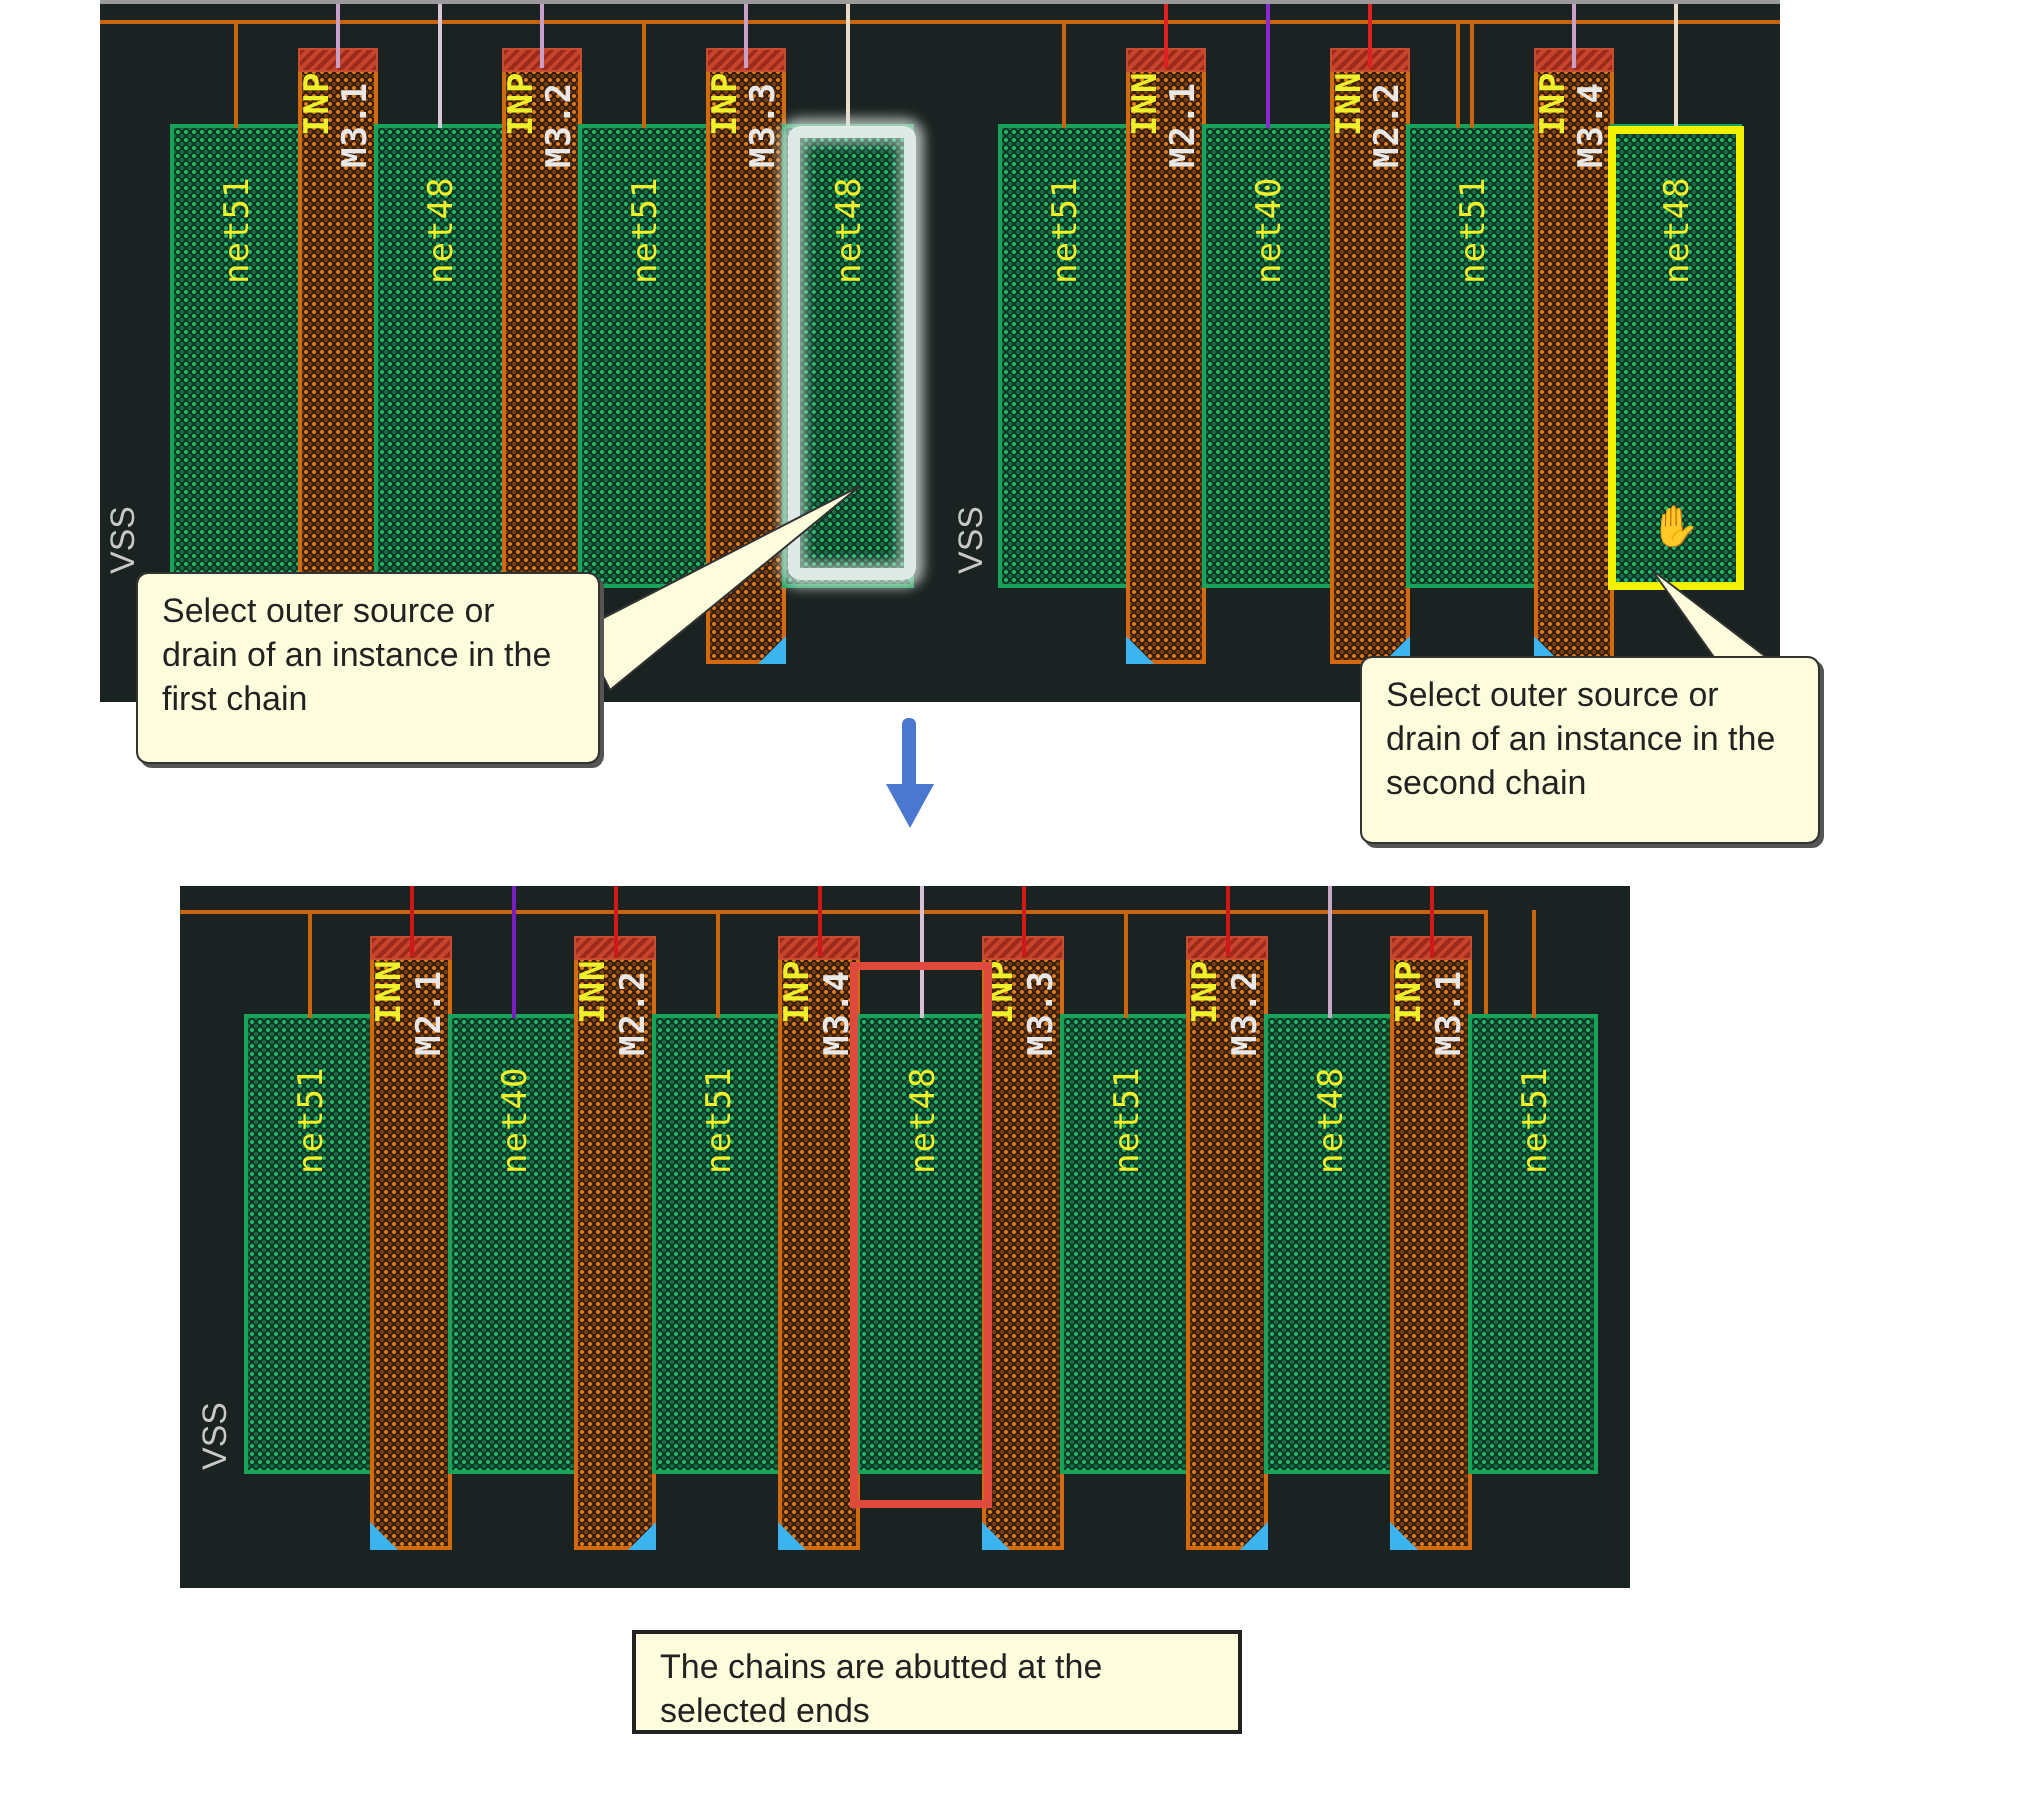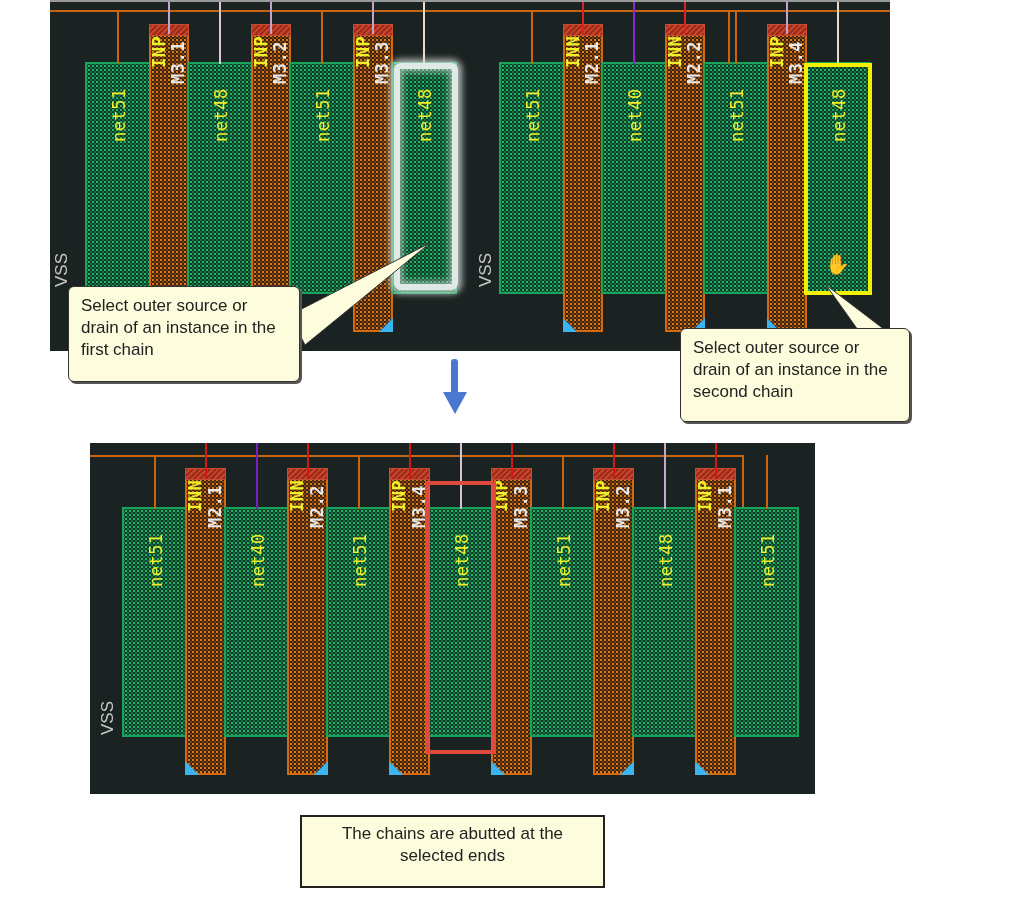--- a/index.html
+++ b/index.html
@@ -212,15 +212,15 @@
       <div class="tri tri-left" style="top: 318px; left: 605px;"></div>
       <div class="diff" style="left: 644px; top: 64px; width: 65px; height: 230px;">
         <div class="vlabel net-label" style="left: 23.5px; top: 78px;">net51</div>
       </div>
       <div class="wire" style="left: 675.5px; top: 12px; height: 54px; background: rgb(201, 101, 15);"></div>
     </div>
   <div class="vss" style="left:8px; top:292px;">VSS</div>
   <div class="red-box" style="left:335px; top:38px; width:71px; height:273px;"></div>
 </div>
 
-<div class="callout square" style="left:300px; top:815px; width:305px; height:73px;text-align:center;">
+<div class="callout square" style="left:316px; top:815px; width:305px; height:52px;">
   <span>The chains are abutted at the selected ends</span>
 </div>
 
 </body></html>

